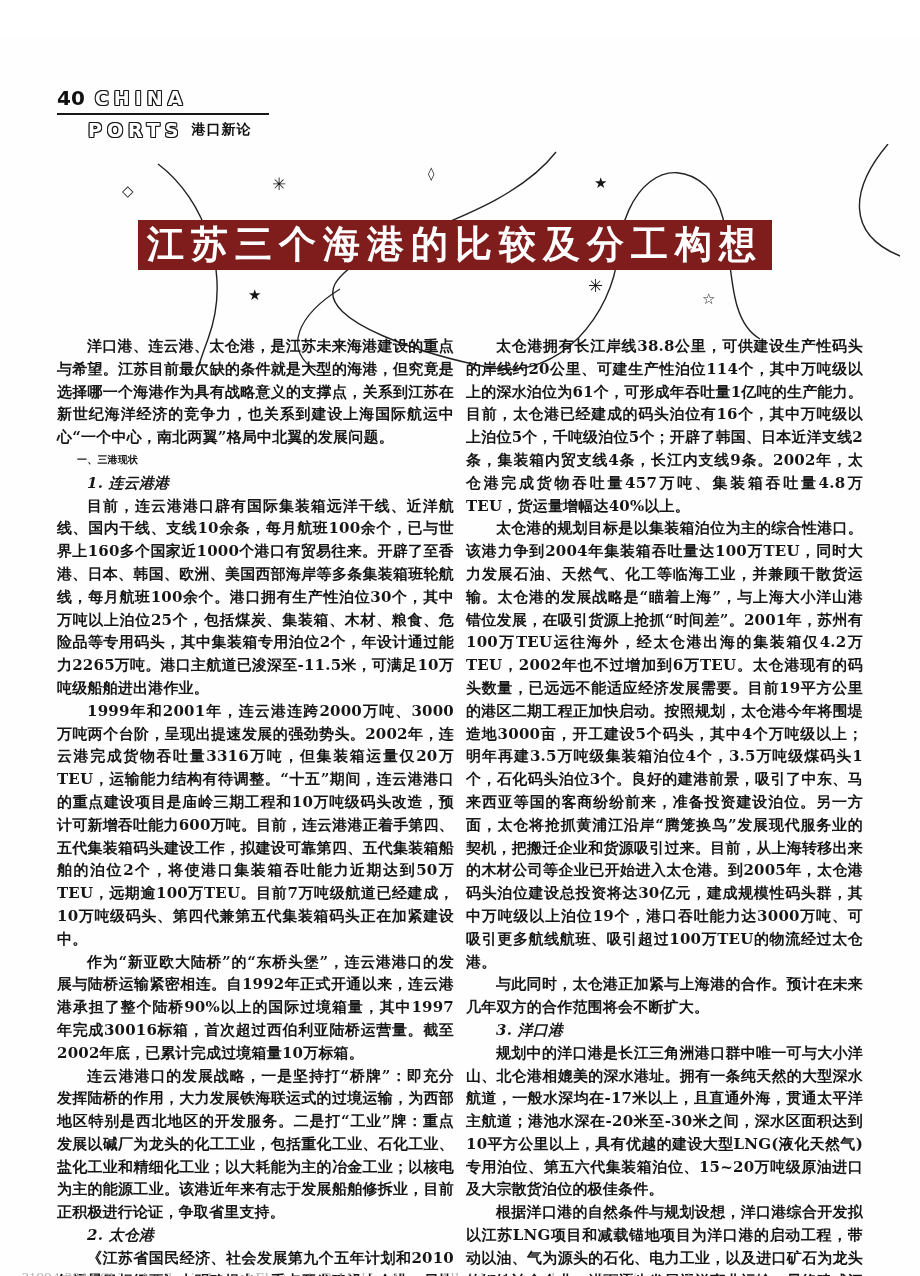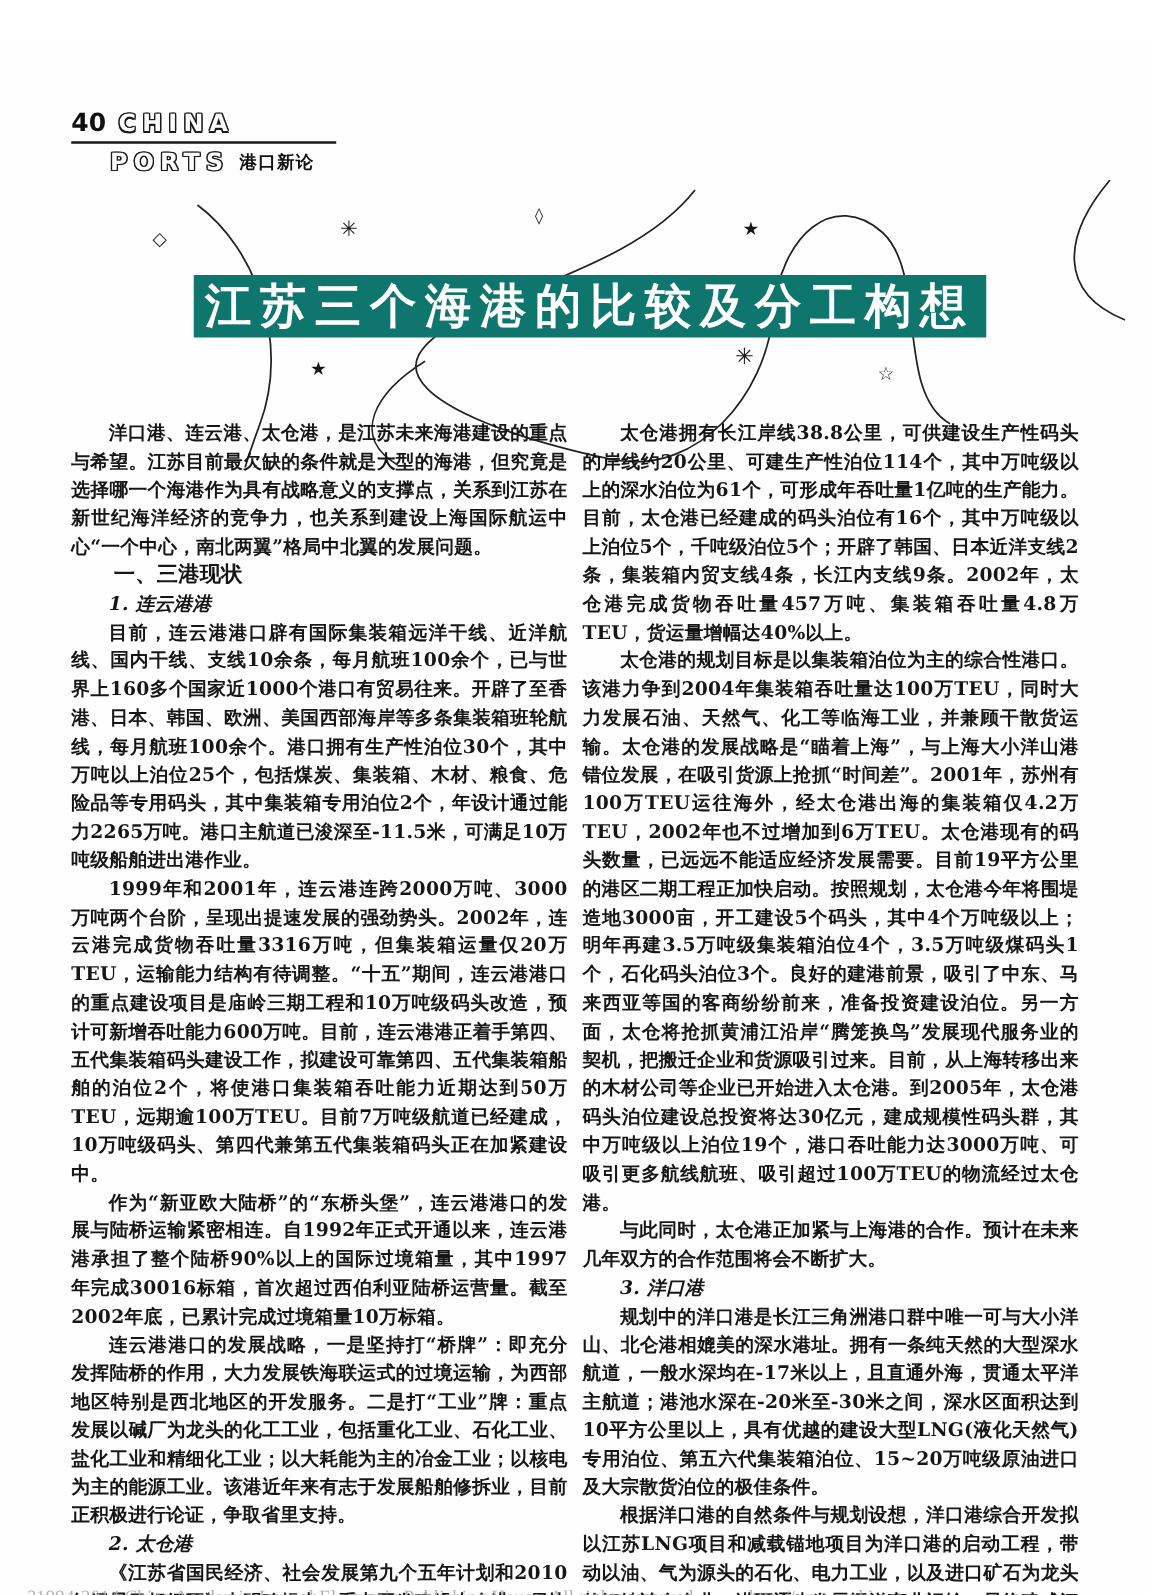--- a/index.html
+++ b/index.html
@@ -26,22 +26,22 @@
                 -1px -1px #1a1a1a,1px 1px #1a1a1a,-1px 1px #1a1a1a,1px -1px #1a1a1a;
   }
   .masthead-rule { width:212px; height:2px; background:#181818; margin:3px 0 4px 0; }
   .masthead-row2 { display:flex; align-items:center; gap:8px;padding-left:31px; }
   .column-name { font-size:14px; font-weight:bold; color:#0e0e0e; font-family:"DejaVu Sans",sans-serif; letter-spacing:1px; }
 
   
   .title-section { position:absolute; left:0; top:108px; width:920px; height:192px; }
   .deco-curves { position:absolute; left:0; top:0; width:920px; height:230px; }
   .title-bar {
-    position:absolute; left:155px; top:76px; width:634px; height:50px;
-    background:#0f766e;
+    position:absolute; left:138px; top:76px; width:634px; height:50px;
+    background:#7f1d1d;
     display:flex; align-items:center; justify-content:center;
   }
   .title-text {
     color:#ffffff; font-size:37px; font-weight:bold;
     letter-spacing:7px; white-space:nowrap;
     font-family:"DejaVu Serif",serif;
     transform:scaleY(1.02);
   }
   .byline { position:absolute; left:0; top:140px; width:920px; text-align:center;
             font-size:16px; font-weight:bold; color:#181818; }
@@ -62,21 +62,21 @@
     display:flex; gap:12px;
   }
   .col { width:397px; }
   .para, .sec-h, .sub-h {
     font-size:15px; line-height:22.8px; text-align:justify;
     font-weight:bold; color:#161616;
     letter-spacing:0.2px;
   }
   .para { text-indent:2em; }
   .para.noindent { text-indent:0; }
-  .sec-h { text-indent:2em; font-family:"DejaVu Sans",sans-serif; font-size:17px; }
+  .sec-h { text-indent:2em; font-family:"DejaVu Sans",sans-serif; font-size:10px; }
   .sub-h { text-indent:2em; font-style:italic; font-weight:bold; }
 
   
   .footer {
     position:absolute; left:22px; top:1234px; width:860px;
     display:flex; gap:40px;
     font-family:"Liberation Serif","DejaVu Serif",serif;
     font-size:15px; color:#b3b3b3; letter-spacing:0.2px;
   }
 </style>

